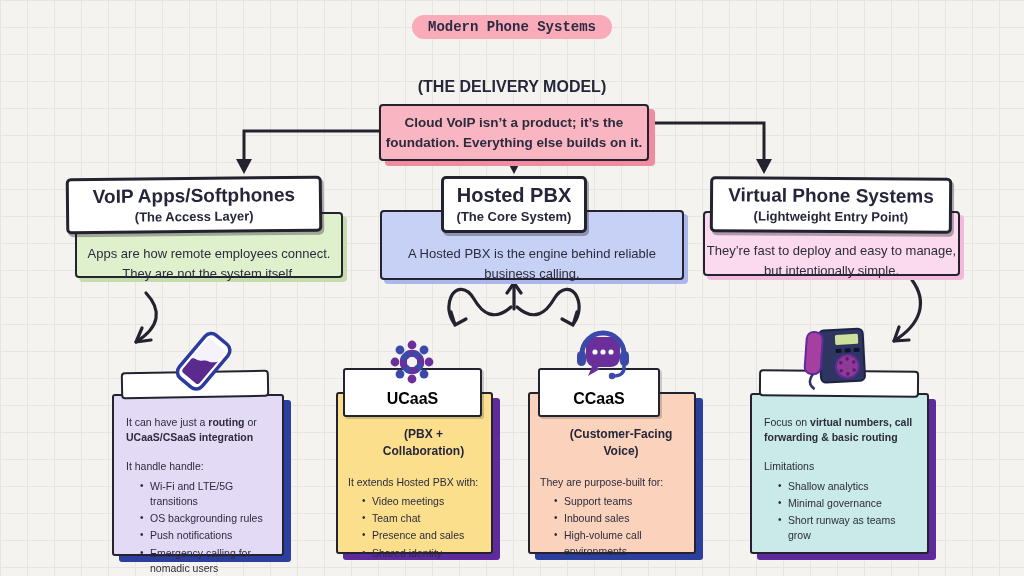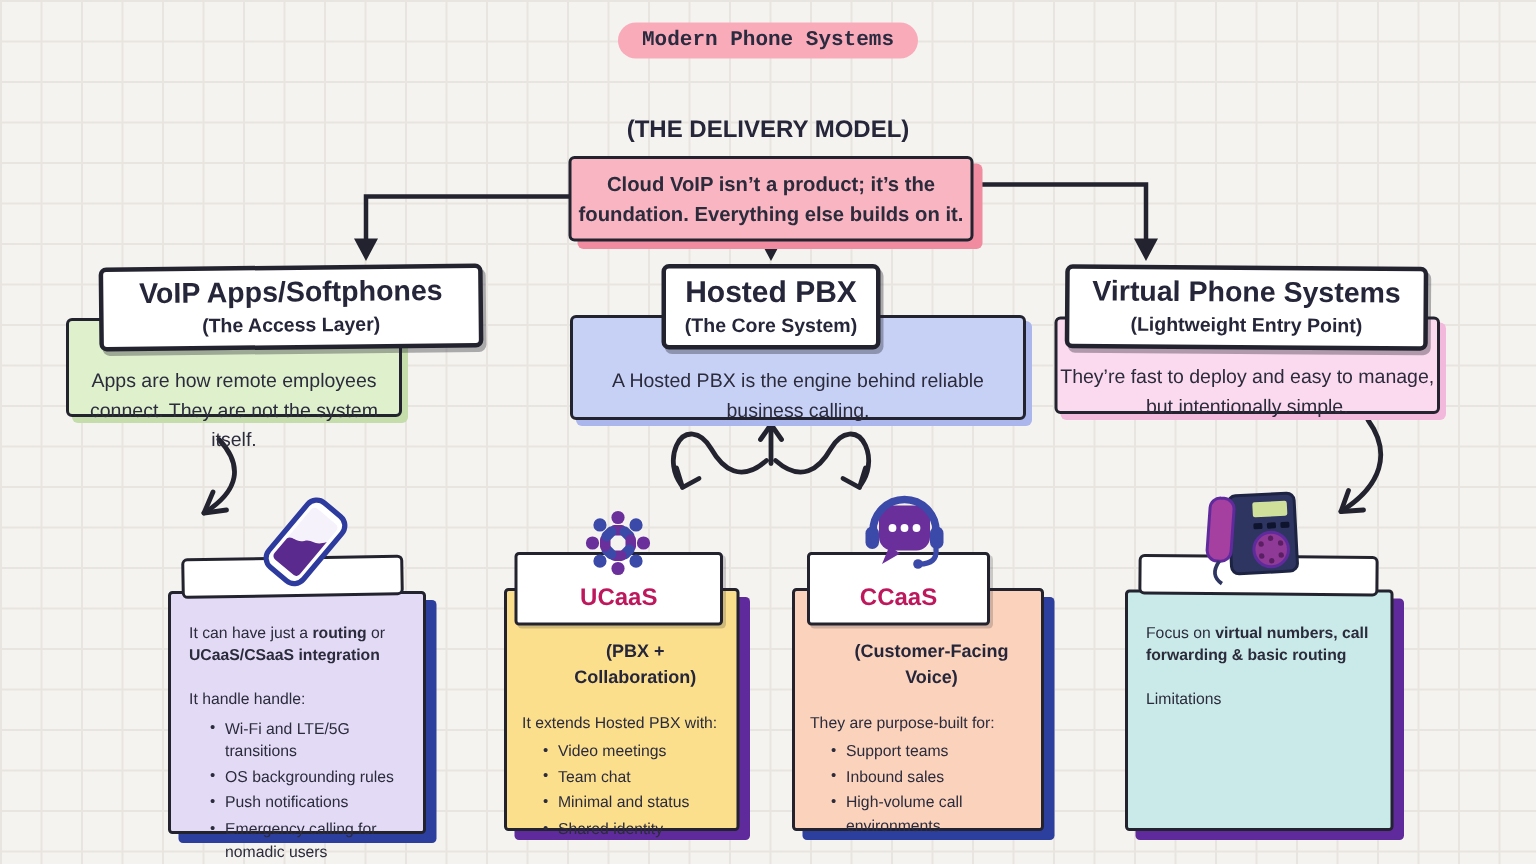--- a/index.html
+++ b/index.html
@@ -43,38 +43,38 @@
     border:2.5px solid #23232f;border-radius:4px;z-index:2;
     text-align:center;font-size:13px;font-weight:500;line-height:1.5;color:#2b2b3c;
   }
   .branch-head{
     background:#ffffff;border:3px solid #23232f;border-radius:5px;z-index:3;
     text-align:center;padding:5px 4px 6px;
     box-shadow:2px 3px 0 rgba(35,35,47,0.35);
   }
   .branch-head .bt{font-size:19px;font-weight:800;color:#26263a;line-height:1.15;}
   .branch-head .bs{font-size:13px;font-weight:700;color:#26263a;margin-top:2px;}
-  #b1-body{left:44px;top:212px;width:224px;height:66px;background:#dff0cd;box-shadow:4px 4px 0 #c4ddaa;padding-top:30px;}
+  #b1-body{left:75px;top:212px;width:268px;height:66px;background:#dff0cd;box-shadow:4px 4px 0 #c4ddaa;padding-top:30px;}
   #b1-head{left:66px;top:177px;width:256px;transform:rotate(-0.6deg);}
   #b2-body{left:380px;top:210px;width:304px;height:70px;background:#c7d1f6;box-shadow:4px 4px 0 #aab6ec;padding-top:32px;}
   #b2-head{left:441px;top:176px;width:146px;}
   #b3-body{left:703px;top:211px;width:257px;height:65px;background:#fbd9ee;box-shadow:4px 4px 0 #f3b9dd;padding-top:28px;}
   #b3-head{left:710px;top:177px;width:242px;transform:rotate(0.4deg);}
   
   .card-body{
     border:2.5px solid #23232f;border-radius:3px;z-index:2;
     font-size:10.5px;line-height:1.45;color:#2b2b3c;
   }
   .card-tab{
     background:#fff;border:2.5px solid #23232f;border-radius:4px;z-index:3;
   }
   .card-head{
     background:#fff;border:2.5px solid #23232f;border-radius:3px;z-index:3;
     text-align:center;display:flex;align-items:flex-end;justify-content:center;
-    padding-bottom:7px;font-size:16px;font-weight:800;color:#be185d;
+    padding-bottom:7px;font-size:16px;font-weight:800;color:#000000;
     box-shadow:2px 2px 0 rgba(35,35,47,0.2);
   }
   .card-icon{z-index:4;}
   .tagline{text-align:center;font-weight:800;font-size:12px;color:#26263a;margin-left:18px;}
   .clist{list-style:none;margin:4px 0 0;padding:0 0 0 14px;}
   .clist li{position:relative;padding-left:10px;margin-top:2px;}
   .clist li::before{content:"•";position:absolute;left:0;top:0;font-size:10px;}
   #c1-body{left:112px;top:394px;width:172px;height:162px;background:#e3daf6;box-shadow:7px 6px 0 #2d3f9e;padding:19px 12px 0;}
   #c1-tab{left:121px;top:371px;width:148px;height:27px;transform:rotate(-1deg);}
   #c1-icon{left:166px;top:330px;}
@@ -192,21 +192,21 @@
     <use href="#person" transform="translate(27,27) rotate(270)" fill="#6b2f9c"></use>
     <use href="#person" transform="translate(27,27) rotate(315)" fill="#3b49a8"></use>
   </svg>
   <div class="abs card-body" id="c2-body">
     <div class="tagline">(PBX + Collaboration)</div>
     <div class="gap"></div>
     <div>It extends Hosted PBX with:</div>
     <ul class="clist">
       <li>Video meetings</li>
       <li>Team chat</li>
-      <li>Minimal and status</li>
+      <li>Presence and sales</li>
       <li>Shared identity</li>
     </ul>
   </div>
 
   <div class="abs card-head" id="c3-head">
     <span>CCaaS</span>
   </div>
   <svg class="abs card-icon" id="c3-icon" width="70" height="60" viewBox="0 0 70 60">
     <rect x="19" y="10" width="34" height="30" rx="9" fill="#6b2f9c"></rect>
     <path d="M26,37 l-5,12 l12,-7 z" fill="#6b2f9c"></path>
@@ -246,15 +246,20 @@
       <circle cx="42.5" cy="46" r="1.8" fill="#5a1e63"></circle>
       <circle cx="42.5" cy="38" r="1.8" fill="#5a1e63"></circle>
       <rect x="8" y="6" width="16" height="42" rx="7" fill="#a53fa0" stroke="#5f2b9c" stroke-width="2" transform="rotate(7 16 27)"></rect>
       <path d="M14,48 q-7,9 1,15" stroke="#2e3560" stroke-width="2.5" fill="none"></path>
     </g>
   </svg>
   <div class="abs card-body" id="c4-body">
     <div><span>Focus on </span><b>virtual numbers, call forwarding &amp; basic routing</b></div>
     <div class="gap"></div>
     <div>Limitations</div>
+    <ul class="clist">
+      <li>Shallow analytics</li>
+      <li>Minimal governance</li>
+      <li>Short runway as teams grow</li>
+    </ul>
   </div>
 
 </div>
 
 </body></html>

